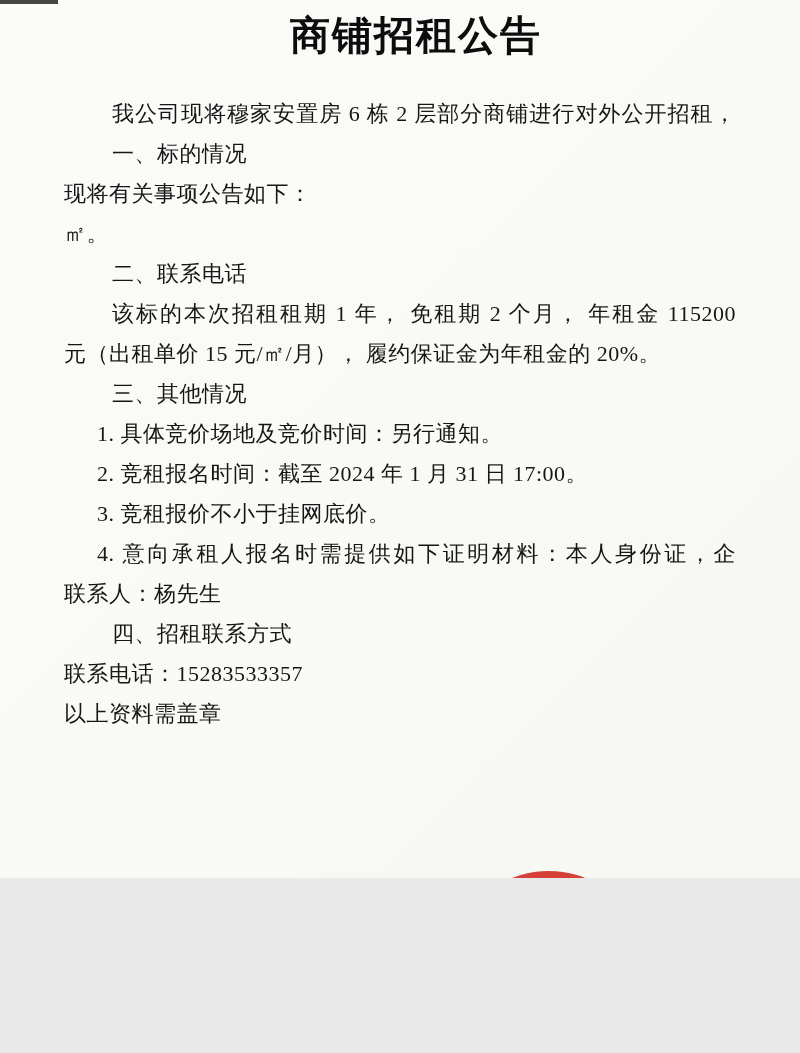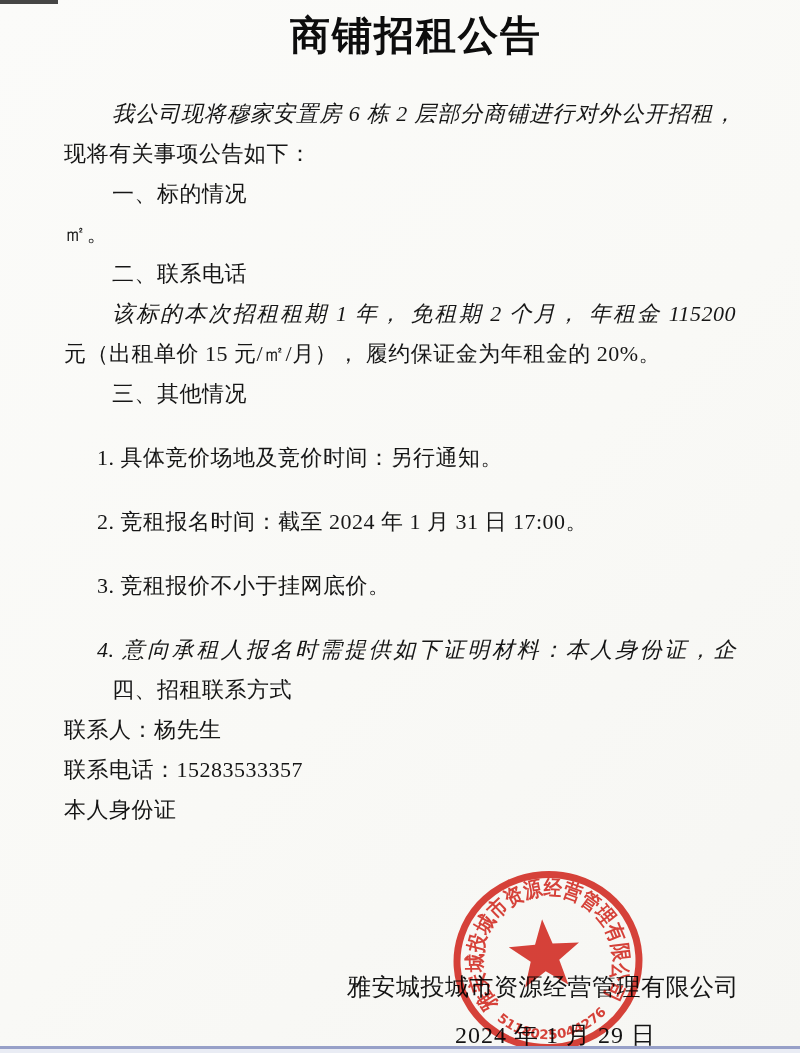--- a/index.html
+++ b/index.html
@@ -1,18 +1,18 @@
 <!DOCTYPE html>
 <html><head>
 <meta charset="utf-8">
 <style>
   html,body{margin:0;padding:0;background:#e9e9e9;}
   .page{
     position:relative;
-    width:800px;height:1053px;
+    width:800px;height:878px;
     margin:0 auto;
     background:linear-gradient(135deg,#fbfbf9 0%,#f9f9f6 55%,#f6f6f3 100%);
     overflow:hidden;
     font-family:"Liberation Serif","DejaVu Serif",serif;
     color:#161616;
   }
   .artifact-top{
     position:absolute;left:0;top:0;width:58px;height:4px;
     background:#262626;opacity:.85;
   }
@@ -27,23 +27,23 @@
   .body-text{
     position:absolute;left:64px;top:94px;width:672px;
   }
   .line{
     box-sizing:border-box;
     width:672px;height:40px;line-height:40px;
     font-size:22px;white-space:nowrap;
     letter-spacing:.5px;
   }
   .ind0{padding-left:0;}
-  .ind1{padding-left:33px;margin-top:24px;}
+  .ind1{padding-left:33px;}
   .ind2{padding-left:48px;}
-  .fill{white-space:normal;text-align:justify;text-align-last:justify;font-style:italic;}
+  .fill{white-space:normal;text-align:justify;text-align-last:justify;}
   .sig-company{
     position:absolute;left:347px;top:971px;
     font-size:24px;letter-spacing:.5px;white-space:nowrap;color:#141414;
   }
   .sig-date{
     position:absolute;left:455px;top:1007px;
     font-size:24px;letter-spacing:1px;white-space:nowrap;color:#141414;margin-top:12px;
   }
   .seal{
     position:absolute;left:450px;top:869px;width:196px;height:196px;
@@ -66,35 +66,35 @@
 <body>
 
 <div class="page">
 
   <div class="artifact-top"></div>
 
   <h1 class="title">商铺招租公告</h1>
 
   <div class="body-text">
     <div class="line ind2 fill">我公司现将穆家安置房 6 栋 2 层部分商铺进行对外公开招租，</div>
+    <div class="line ind2">一、标的情况</div>
     <div class="line ind0">现将有关事项公告如下：</div>
-    <div class="line ind2">一、标的情况</div>
     <div class="line ind0">㎡。</div>
     <div class="line ind2">二、联系电话</div>
     <div class="line ind2 fill">该标的本次招租租期 1 年， 免租期 2 个月， 年租金 115200</div>
     <div class="line ind0">元（出租单价 15 元/㎡/月）， 履约保证金为年租金的 20%。</div>
     <div class="line ind2">三、其他情况</div>
     <div class="line ind1">1. 具体竞价场地及竞价时间：另行通知。</div>
     <div class="line ind1">2. 竞租报名时间：截至 2024 年 1 月 31 日 17:00。</div>
     <div class="line ind1">3. 竞租报价不小于挂网底价。</div>
     <div class="line ind1 fill">4. 意向承租人报名时需提供如下证明材料：本人身份证，企</div>
+    <div class="line ind0">联系人：杨先生</div>
     <div class="line ind2">四、招租联系方式</div>
-    <div class="line ind0">联系人：杨先生</div>
     <div class="line ind0">联系电话：15283533357</div>
-    <div class="line ind0">本人身份证</div>
+    <div class="line ind0">以上资料需盖章</div>
   </div>
 
   <div class="sig-company">雅安城投城市资源经营管理有限公司</div>
   <div class="sig-date">2024 年 1 月 29 日</div>
 
   <svg class="seal" viewBox="0 0 196 196" xmlns="http://www.w3.org/2000/svg">
     <g transform="rotate(-4 98 92)">
       <ellipse cx="98" cy="92" rx="91" ry="86.5" fill="none" stroke="currentColor" stroke-width="7"></ellipse>
       <polygon points="95,50 103.8,74.9 130.2,75.6 109.3,91.6 116.7,116.9 95,102 73.3,116.9 80.7,91.6 59.8,75.6 86.2,74.9" fill="currentColor"></polygon>
       <path id="sealArc" d="M 45.3 131.7 A 66 66 0 1 1 150.7 131.7" fill="none"></path>

